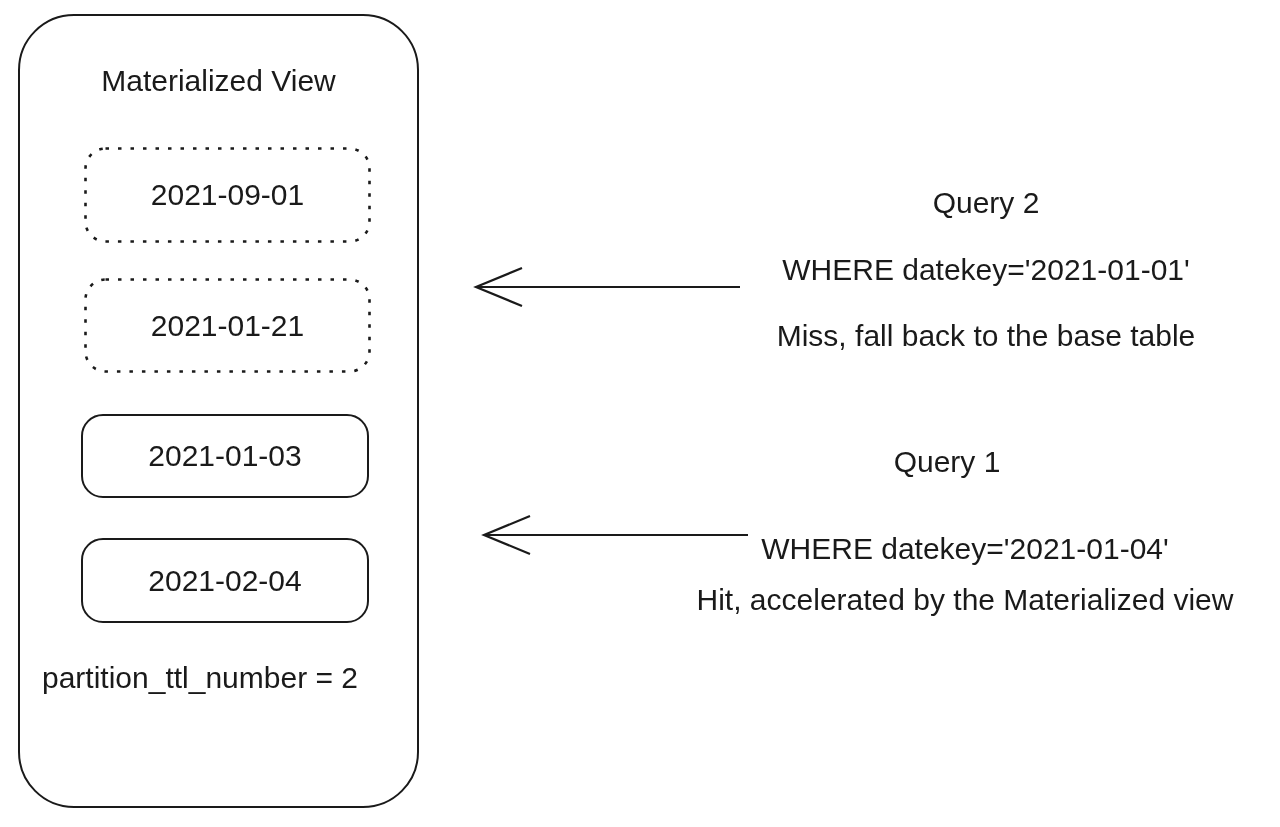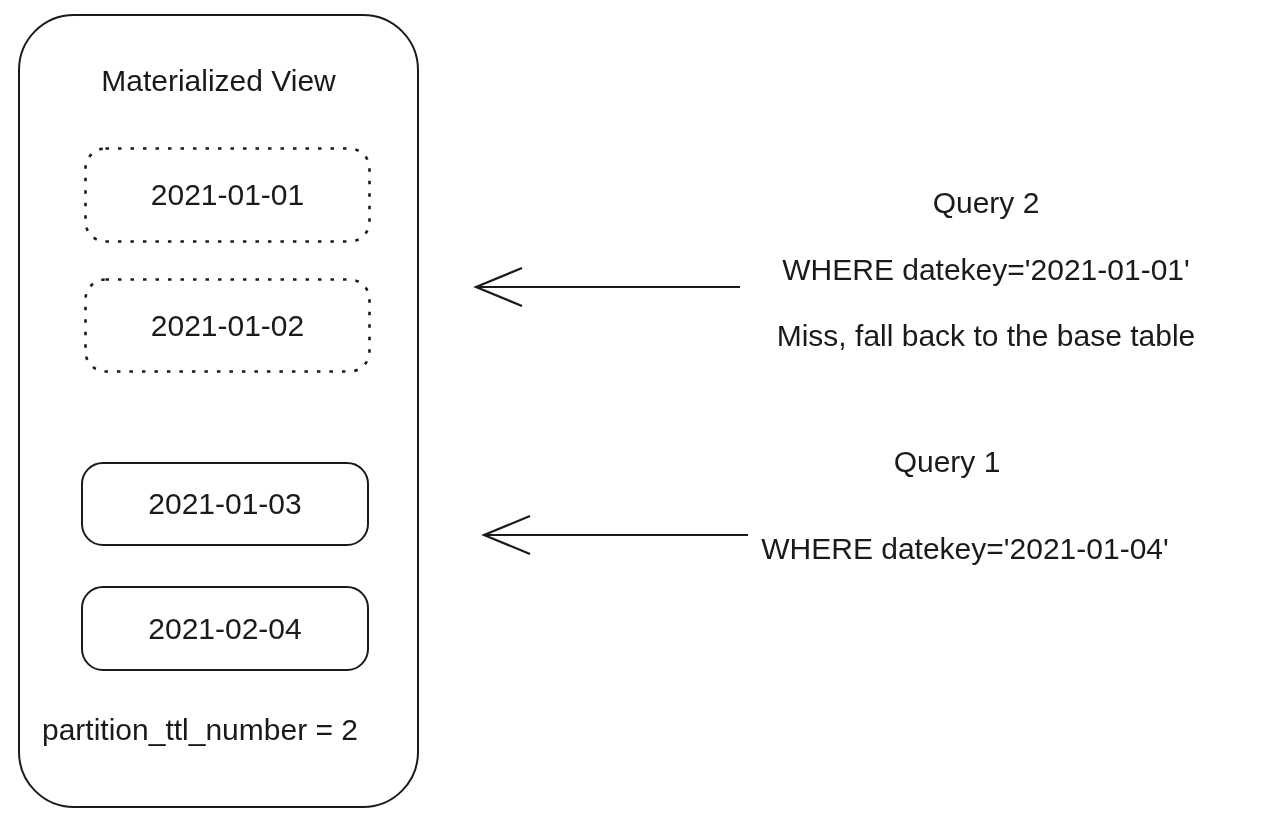--- a/index.html
+++ b/index.html
@@ -31,37 +31,36 @@
     left: 18px;
     top: 14px;
     width: 401px;
     height: 794px;
     border: 2px solid #1a1a1a;
     border-radius: 56px;
     box-sizing: border-box;
     background: #ffffff;
   }
   .mv-title { left: 18px; width: 401px; top: 63px; }
-  .mv-footnote { left: 18px; width: 364px; top: 712px; text-align: center; }
+  .mv-footnote { left: 18px; width: 364px; top: 660px; text-align: center; }
 
   
   .part {
     position: absolute;
     display: flex;
     align-items: center;
     justify-content: center;
     box-sizing: border-box;
     font-size: 30px;
     white-space: nowrap;
   }
   .part.solid {
     border: 2px solid #1a1a1a;
     border-radius: 22px;
     background: #ffffff;
-    margin-top: 48px;
   }
   .part.dashed .dash-rect {
     position: absolute;
     left: 0;
     top: 0;
   }
   .part .plabel { position: relative; }
   .p1 { left: 84px; top: 147px; width: 287px; height: 96px; }
   .p2 { left: 84px; top: 278px; width: 287px; height: 95px; }
   .p3 { left: 81px; top: 414px; width: 288px; height: 84px; }
@@ -87,46 +86,47 @@
 
 <div class="canvas">
 
   <div class="mv-box"></div>
   <div class="txt mv-title">Materialized View</div>
 
   <div class="part dashed p1">
     <svg class="dash-rect" width="287" height="96">
       <rect x="1.5" y="1.5" width="284" height="93" rx="20" fill="none" stroke-width="2.6" stroke-dasharray="3.5 9" stroke="#1a1a1a"></rect>
     </svg>
-    <span class="plabel">2021-01-01</span>
+    <span class="plabel">2021-09-01</span>
   </div>
 
   <div class="part dashed p2">
     <svg class="dash-rect" width="287" height="95">
       <rect x="1.5" y="1.5" width="284" height="92" rx="20" fill="none" stroke-width="2.6" stroke-dasharray="3.5 9" stroke="#1a1a1a"></rect>
     </svg>
-    <span class="plabel">2021-01-02</span>
+    <span class="plabel">2021-01-21</span>
   </div>
 
   <div class="part solid p3">
     <span class="plabel">2021-01-03</span>
   </div>
 
   <div class="part solid p4">
     <span class="plabel">2021-02-04</span>
   </div>
 
   <div class="txt mv-footnote">partition_ttl_number = 2</div>
 
   <div class="txt q2-name">Query 2</div>
   <div class="txt q2-pred">WHERE datekey='2021-01-01'</div>
   <div class="txt q2-result">Miss, fall back to the base table</div>
 
   <div class="txt q1-name">Query 1</div>
   <div class="txt q1-pred">WHERE datekey='2021-01-04'</div>
+  <div class="txt q1-result">Hit, accelerated by the Materialized view</div>
 
   <svg class="arrows" width="1280" height="827">
     <g fill="none" stroke-width="2.2" stroke-linecap="butt" stroke="#1a1a1a">
       <path d="M740 287 L476 287 M522 268 L476 287 L522 306"></path>
       <path d="M748 535 L484 535 M530 516 L484 535 L530 554"></path>
     </g>
   </svg>
 
 </div>
 

